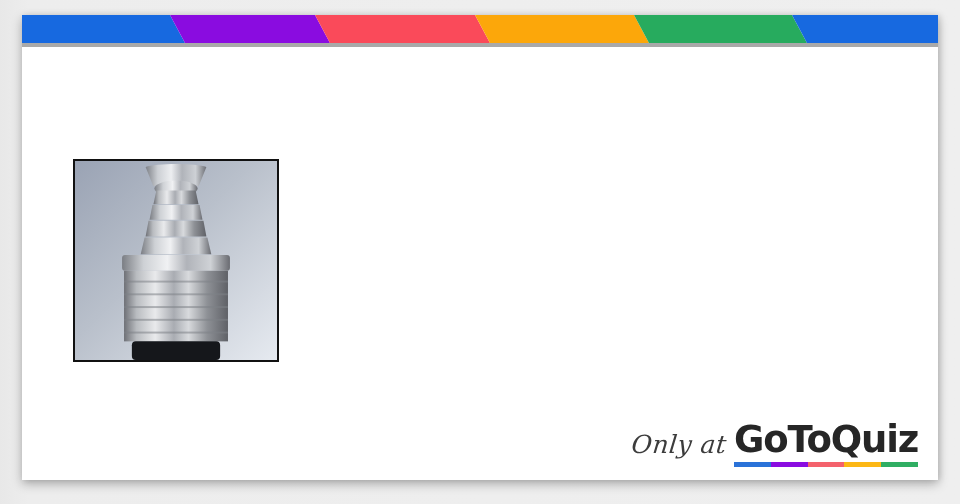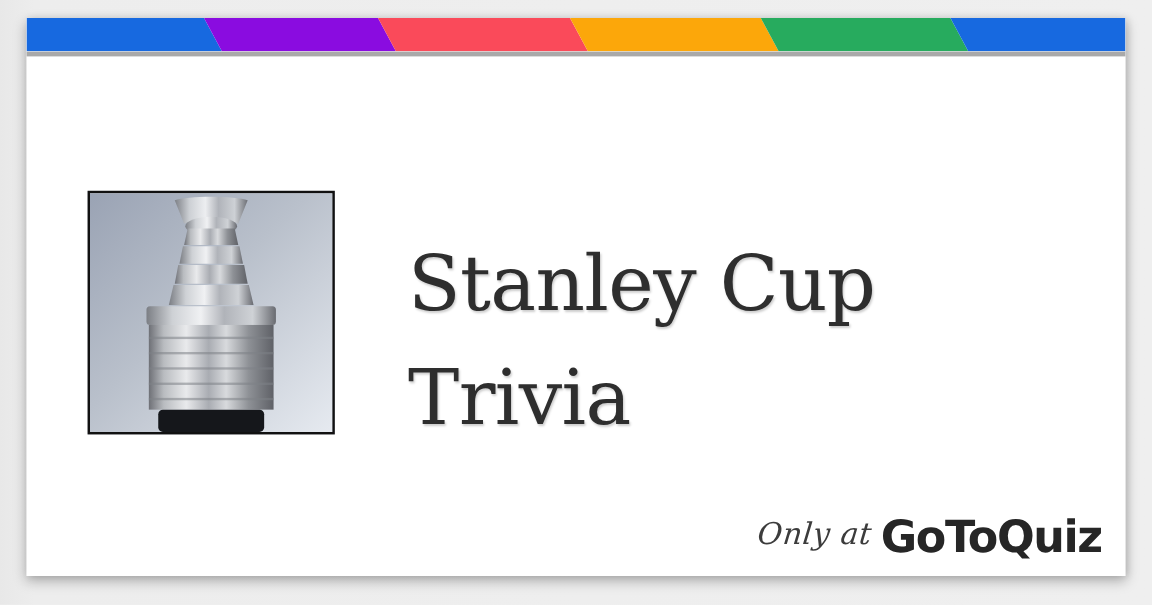--- a/index.html
+++ b/index.html
@@ -111,21 +111,21 @@
     font-style: italic;
     font-size: 25px;
     color: #3c3c3c;
     line-height: 1;
     padding-bottom: 10px;
     letter-spacing: 0.5px;
     transform: skewX(-6deg);
   }
   .brand-wrap {
     display: flex;
-    flex-direction: row;
+    flex-direction: column;
     align-items: stretch;
   }
   .brand-name {
     font-family: "DejaVu Sans", "Liberation Sans", sans-serif;
     font-weight: bold;
     font-size: 37px;
     line-height: 1.02;
     color: #262626;
     letter-spacing: -1.2px;
   }
@@ -199,21 +199,20 @@
           <rect x="50" y="122" width="106" height="2" fill="#7e8187" opacity=".55"></rect>
           <rect x="50" y="135" width="106" height="2" fill="#7e8187" opacity=".55"></rect>
           <rect x="50" y="148" width="106" height="2" fill="#7e8187" opacity=".55"></rect>
           <rect x="50" y="161" width="106" height="2" fill="#7e8187" opacity=".55"></rect>
           <rect x="50" y="174" width="106" height="2" fill="#7e8187" opacity=".55"></rect>
 
           <rect x="58" y="184" width="90" height="19" rx="4" fill="#15171b"></rect>
         </svg>
       </div>
 
-      <h1 class="title">Stanley Cup Trivia</h1>
 
       <div class="footer-logo">
         <span class="only-at">Only at</span>
         <span class="brand-wrap">
           <span class="brand-name">GoToQuiz</span>
           <span class="brand-underline">
             <span style="background:#2a72d8"></span>
             <span style="background:#8a0ce0"></span>
             <span style="background:#f4626c"></span>
             <span style="background:#fcb714"></span>

